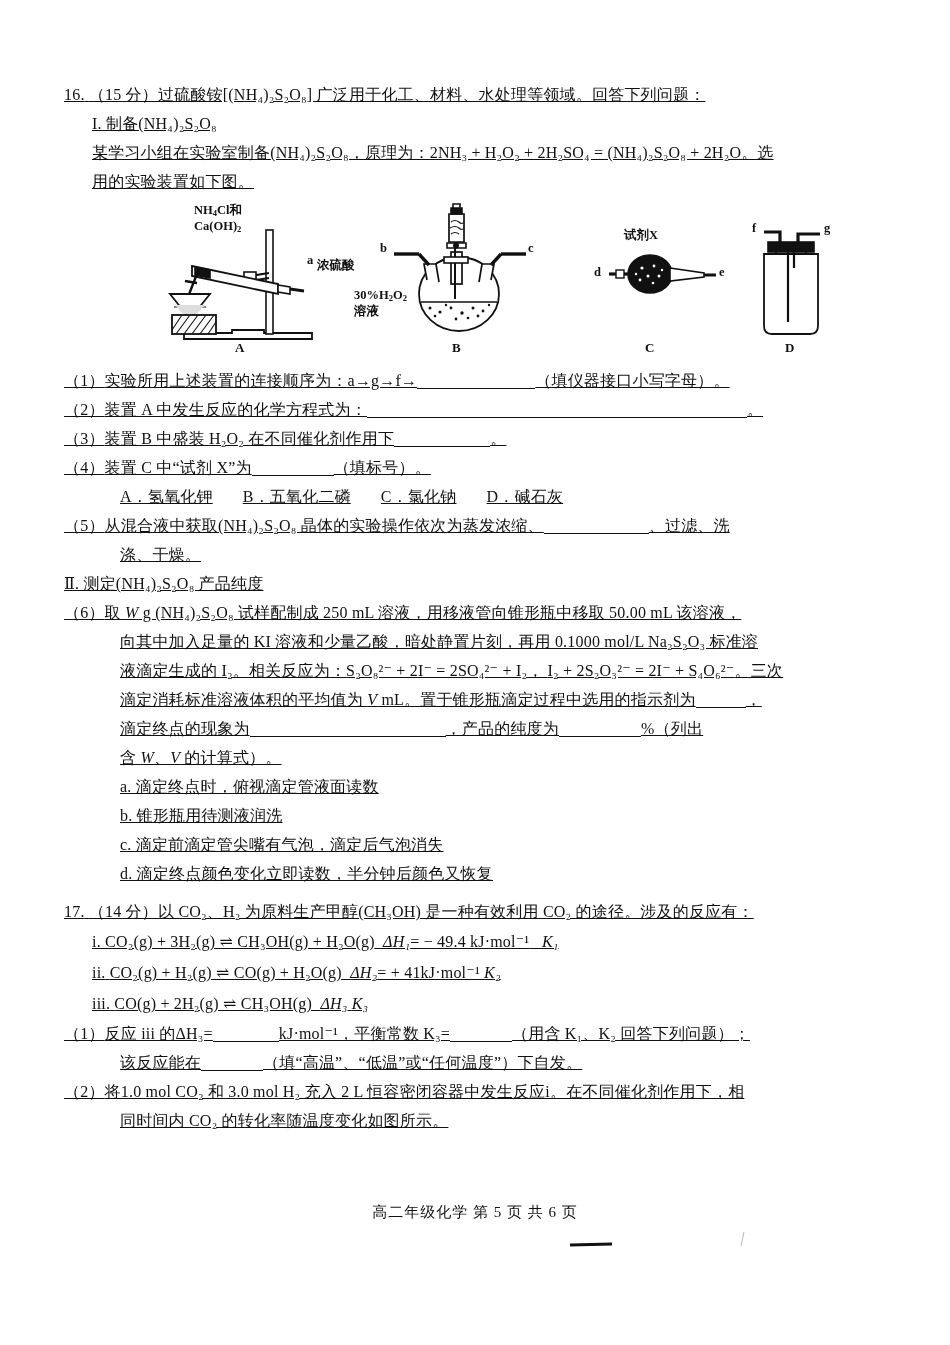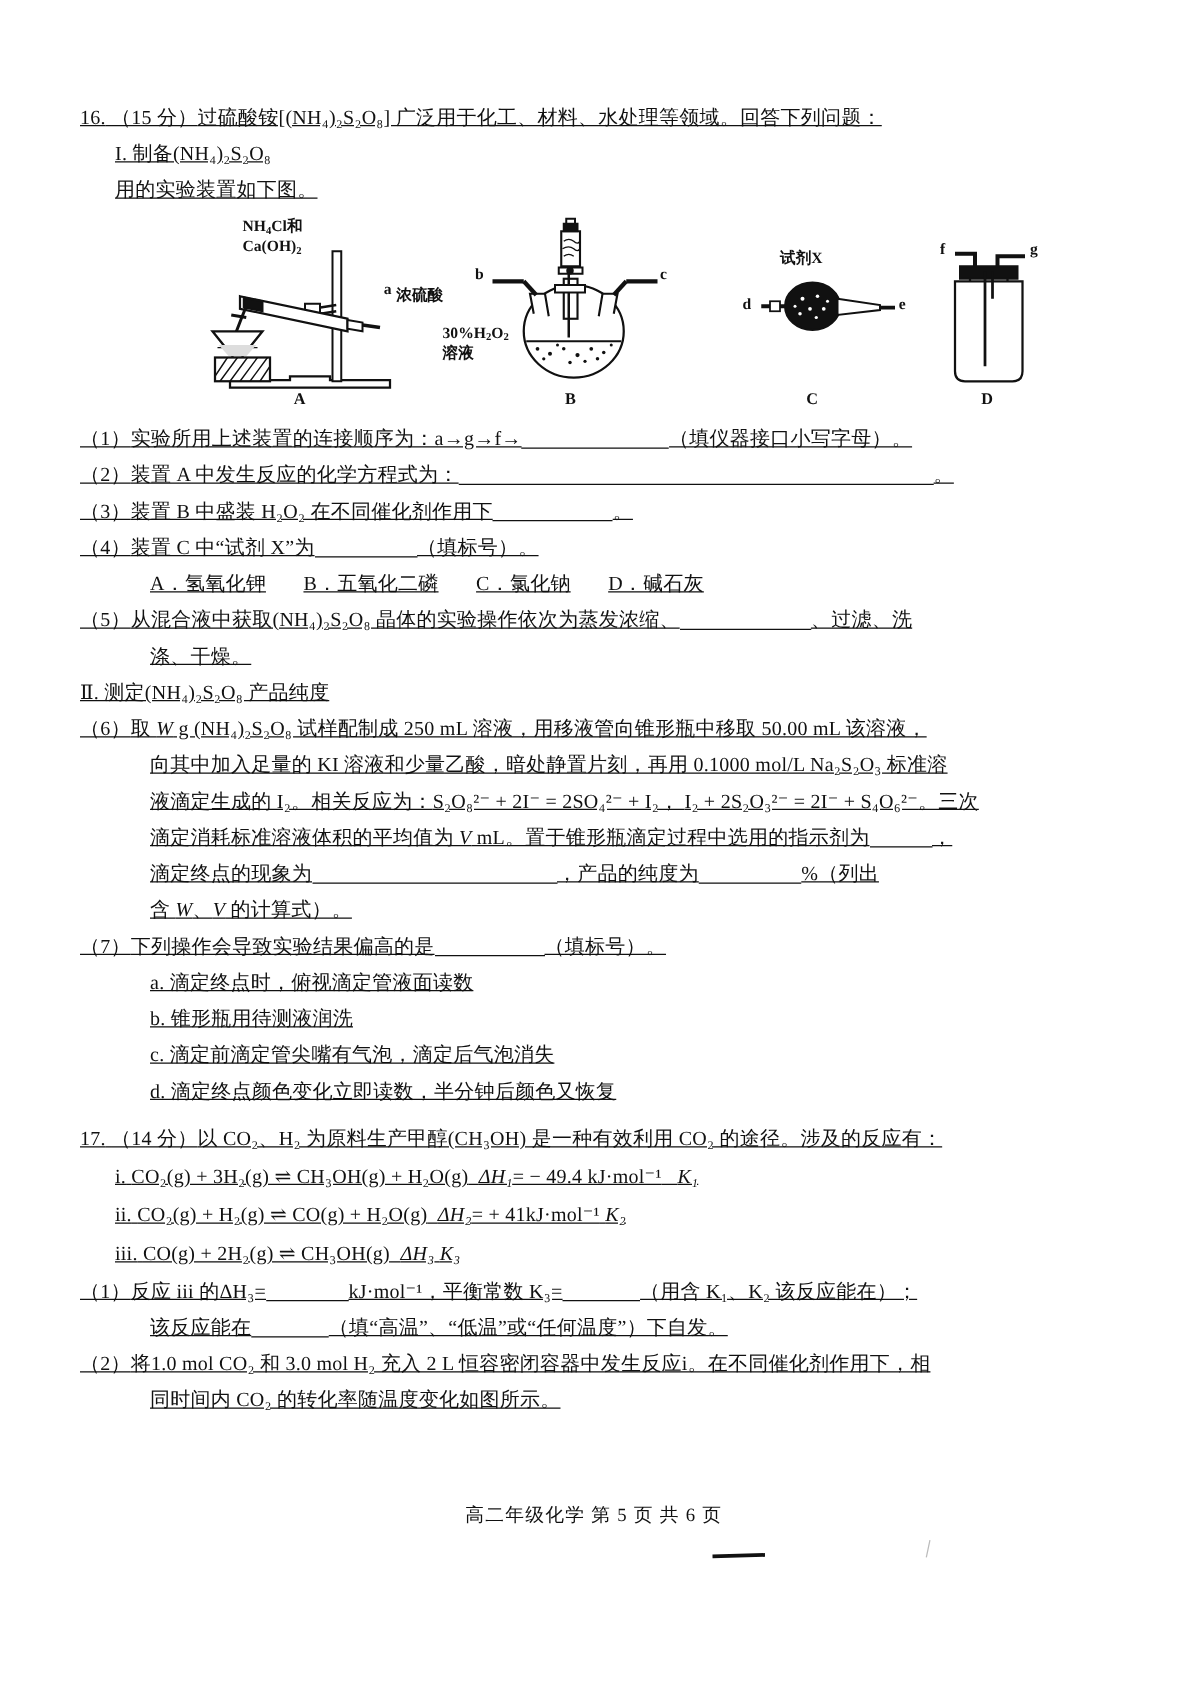--- a/index.html
+++ b/index.html
@@ -42,20 +42,21 @@
 
 <div class="page">
 <div class="content">
 
   <div class="line">
     <span>16.</span>
     <span>（15 分）</span><span>过硫酸铵[(NH₄)₂S₂O₈] 广泛用于化工、材料、水处理等领域。回答下列问题：</span>
   </div>
 
   <div class="line indent1">I. 制备(NH₄)₂S₂O₈</div>
+  <div class="line indent1">某学习小组在实验室制备(NH₄)₂S₂O₈，原理为：2NH₃ + H₂O₂ + 2H₂SO₄ = (NH₄)₂S₂O₈ + 2H₂O。选</div>
   <div class="line indent1">用的实验装置如下图。</div>
 
   <div class="figure">
     <svg width="820" height="152" viewBox="0 0 820 152">
       <g stroke="#111" fill="none" stroke-width="1.6">
 
         <path d="M120 137 L248 137 L248 131 L200 131 L200 128 L168 128 L168 131 L120 131 Z" fill="#fff" stroke-width="1.8"></path>
 
         <rect x="202" y="28" width="7" height="104" fill="#fff" stroke-width="1.6"></rect>
 
@@ -231,23 +232,20 @@
   <div class="line indent2">
     <span>滴定消耗标准溶液体积的平均值为 </span><span class="it">V</span><span> mL。置于锥形瓶滴定过程中选用的指示剂为</span><span class="blank b6"></span><span>，</span>
   </div>
   <div class="line indent2">
     <span>滴定终点的现象为</span><span class="blank b7"></span><span>，产品的纯度为</span><span class="blank b8"></span><span>%（列出</span>
   </div>
   <div class="line indent2">
     <span>含 </span><span class="it">W</span><span>、</span><span class="it">V</span><span> 的计算式）。</span>
   </div>
 
-  <div class="line">
-    <span>（7）</span><span>下列操作会导致实验结果偏高的是</span><span class="blank b9"></span><span>（填标号）。</span>
-  </div>
   <div class="line indent2">a. 滴定终点时，俯视滴定管液面读数</div>
   <div class="line indent2">b. 锥形瓶用待测液润洗</div>
   <div class="line indent2">c. 滴定前滴定管尖嘴有气泡，滴定后气泡消失</div>
   <div class="line indent2">d. 滴定终点颜色变化立即读数，半分钟后颜色又恢复</div>
 
   <div class="line" style="margin-top:9px;">
     <span>17.</span>
     <span>（14 分）</span><span>以 CO₂、H₂ 为原料生产甲醇(CH₃OH) 是一种有效利用 CO₂ 的途径。涉及的反应有：</span>
   </div>
 
@@ -261,21 +259,21 @@
     <span>CO₂(g) + H₂(g) ⇌ CO(g) + H₂O(g)</span>&nbsp;
     <span class="it">ΔH₂</span><span>= + 41kJ·mol⁻¹</span>&nbsp;<span class="it">K₂</span>
   </div>
   <div class="line indent1" style="line-height:31px;">
     <span>iii.</span>
     <span>CO(g) + 2H₂(g) ⇌ CH₃OH(g)</span>&nbsp;
     <span class="it">ΔH₃</span>&nbsp;<span class="it">K₃</span>
   </div>
 
   <div class="line">
-    <span>（1）</span><span>反应 iii 的ΔH₃=</span><span class="blank b10"></span><span>kJ·mol⁻¹，平衡常数 K₃=</span><span class="blank b11"></span><span>（用含 K₁、K₂ 该反应能在）；</span>
+    <span>（1）</span><span>反应 iii 的ΔH₃=</span><span class="blank b10"></span><span>kJ·mol⁻¹，平衡常数 K₃=</span><span class="blank b11"></span><span>（用含 K₁、K₂ 回答下列问题）；</span>
   </div>
   <div class="line indent2">
     <span>该反应能在</span><span class="blank b12"></span><span>（填“高温”、“低温”或“任何温度”）下自发。</span>
   </div>
 
   <div class="line">
     <span>（2）</span><span>将1.0 mol CO₂ 和 3.0 mol H₂ 充入 2 L 恒容密闭容器中发生反应i。在不同催化剂作用下，相</span>
   </div>
   <div class="line indent2">同时间内 CO₂ 的转化率随温度变化如图所示。</div>
 

